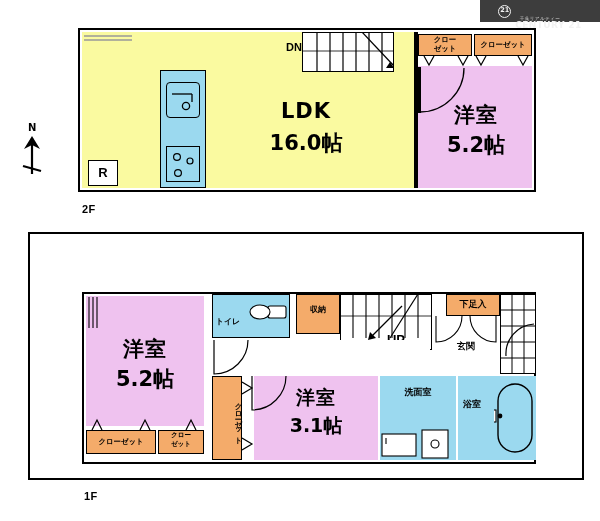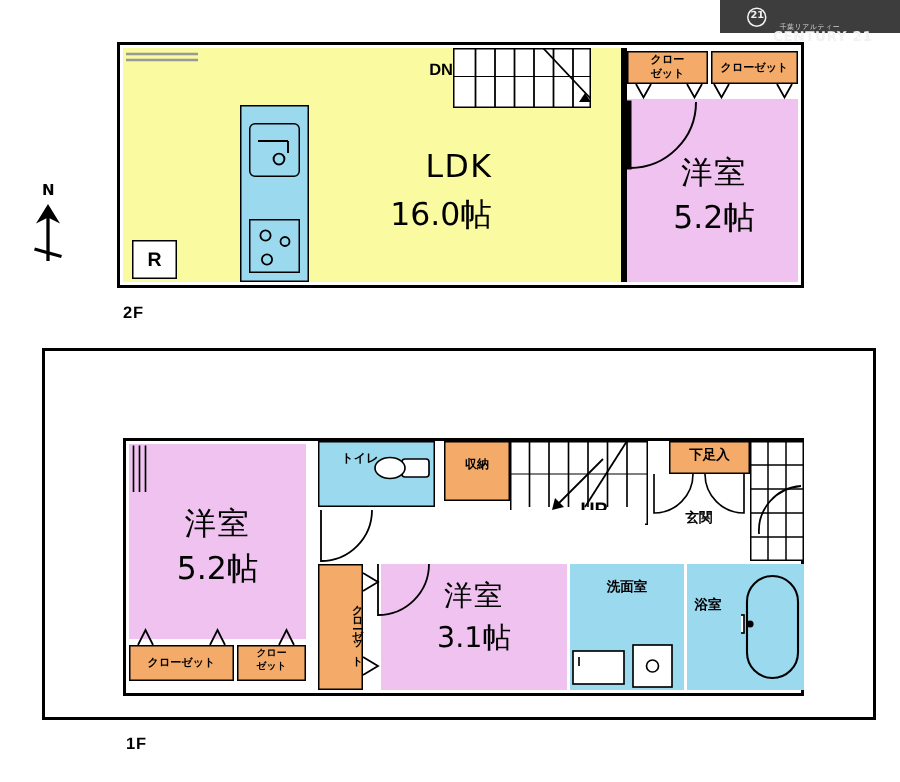--- a/index.html
+++ b/index.html
@@ -31,21 +31,21 @@
   .wall{border:2.5px solid #000;}
   .thin{border:1.2px solid #000;}
   .yellow{background:#fafaa0;}
   .pink{background:#efc2ef;}
   .blue{background:#9bd9ef;}
   .orange{background:#f4ab6a;}
   .white{background:#ffffff;}
 
   .lbl{
     position:absolute;text-align:center;line-height:1.05;
-    font-weight:normal;white-space:nowrap;
+    font-weight:bold;white-space:nowrap;
   }
   .room-name{font-size:21px;letter-spacing:1px;}
   .room-size{font-size:21px;letter-spacing:0px;}
   .small-jp{font-size:9px;font-weight:bold;letter-spacing:0px;}
   .tiny-jp{font-size:7.4px;font-weight:bold;line-height:1.0;}
   .eng{font-size:11px;font-weight:bold;font-family:"Liberation Sans",sans-serif;}
 
   
   .floorcap{position:absolute;font-size:11px;font-weight:bold;
     font-family:"Liberation Sans",sans-serif;letter-spacing:.5px;}
@@ -76,21 +76,21 @@
       <path d="M11 44 L29 49" stroke="#000" stroke-width="2.2" fill="none"></path>
     </svg>
   </div>
 
   <div>
 
     <div class="room wall white" style="left:78px;top:28px;width:458px;height:164px;"></div>
 
     <div class="room yellow" style="left:82px;top:32px;width:334px;height:156px;"></div>
     <div class="lbl room-name" style="left:246px;top:100px;width:120px;">LDK</div>
-    <div class="lbl room-size" style="left:224px;top:132px;width:140px;">16.0帖</div>
+    <div class="lbl room-size" style="left:236px;top:132px;width:140px;">16.0帖</div>
 
     <div class="room thin blue" style="left:160px;top:70px;width:46px;height:118px;"></div>
 
     <div class="room thin" style="left:166px;top:82px;width:34px;height:36px;border-radius:4px;"></div>
     <svg class="ov" style="left:166px;top:82px;" width="38" height="40">
       <path d="M6 12 L26 12" stroke="#000" stroke-width="1.3" fill="none"></path>
       <path d="M26 12 L26 20" stroke="#000" stroke-width="1.3" fill="none"></path>
       <circle cx="20" cy="24" r="3.6" fill="none" stroke="#000" stroke-width="1.3"></circle>
     </svg>
 
@@ -179,21 +179,21 @@
       </g>
     </svg>
     <div class="room thin orange" style="left:86px;top:430px;width:70px;height:24px;"></div>
     <div class="lbl tiny-jp" style="left:86px;top:438px;width:70px;">クローゼット</div>
 
     <div class="room thin orange" style="left:158px;top:430px;width:46px;height:24px;"></div>
     <div class="lbl tiny-jp" style="left:158px;top:432px;width:46px;font-size:6.6px;">クロー</div>
     <div class="lbl tiny-jp" style="left:158px;top:441px;width:46px;font-size:6.6px;">ゼット</div>
 
     <div class="room thin blue" style="left:212px;top:294px;width:78px;height:44px;"></div>
-    <div class="lbl small-jp" style="left:214px;top:302px;width:28px;font-size:8px;line-height:1.0;padding-left:12px;">トイレ</div>
+    <div class="lbl small-jp" style="left:214px;top:318px;width:28px;font-size:8px;line-height:1.0;">トイレ</div>
     <svg class="ov" style="left:248px;top:300px;" width="42" height="26">
       <rect x="20" y="6" width="18" height="12" rx="2" fill="#fff" stroke="#000" stroke-width="1.1"></rect>
       <ellipse cx="12" cy="12" rx="10" ry="7" fill="#fff" stroke="#000" stroke-width="1.1"></ellipse>
     </svg>
 
     <div class="room thin orange" style="left:296px;top:294px;width:44px;height:40px;"></div>
     <div class="lbl tiny-jp" style="left:296px;top:306px;width:44px;font-size:8px;">収納</div>
     <svg class="ov" style="left:296px;top:294px;" width="80" height="46">
       <path d="M44 16 L64 8 M44 16 L64 26" stroke="#000" stroke-width="1.3" fill="none"></path>
       <path d="M44 12 L52 16 L44 20 Z" fill="#000"></path>

